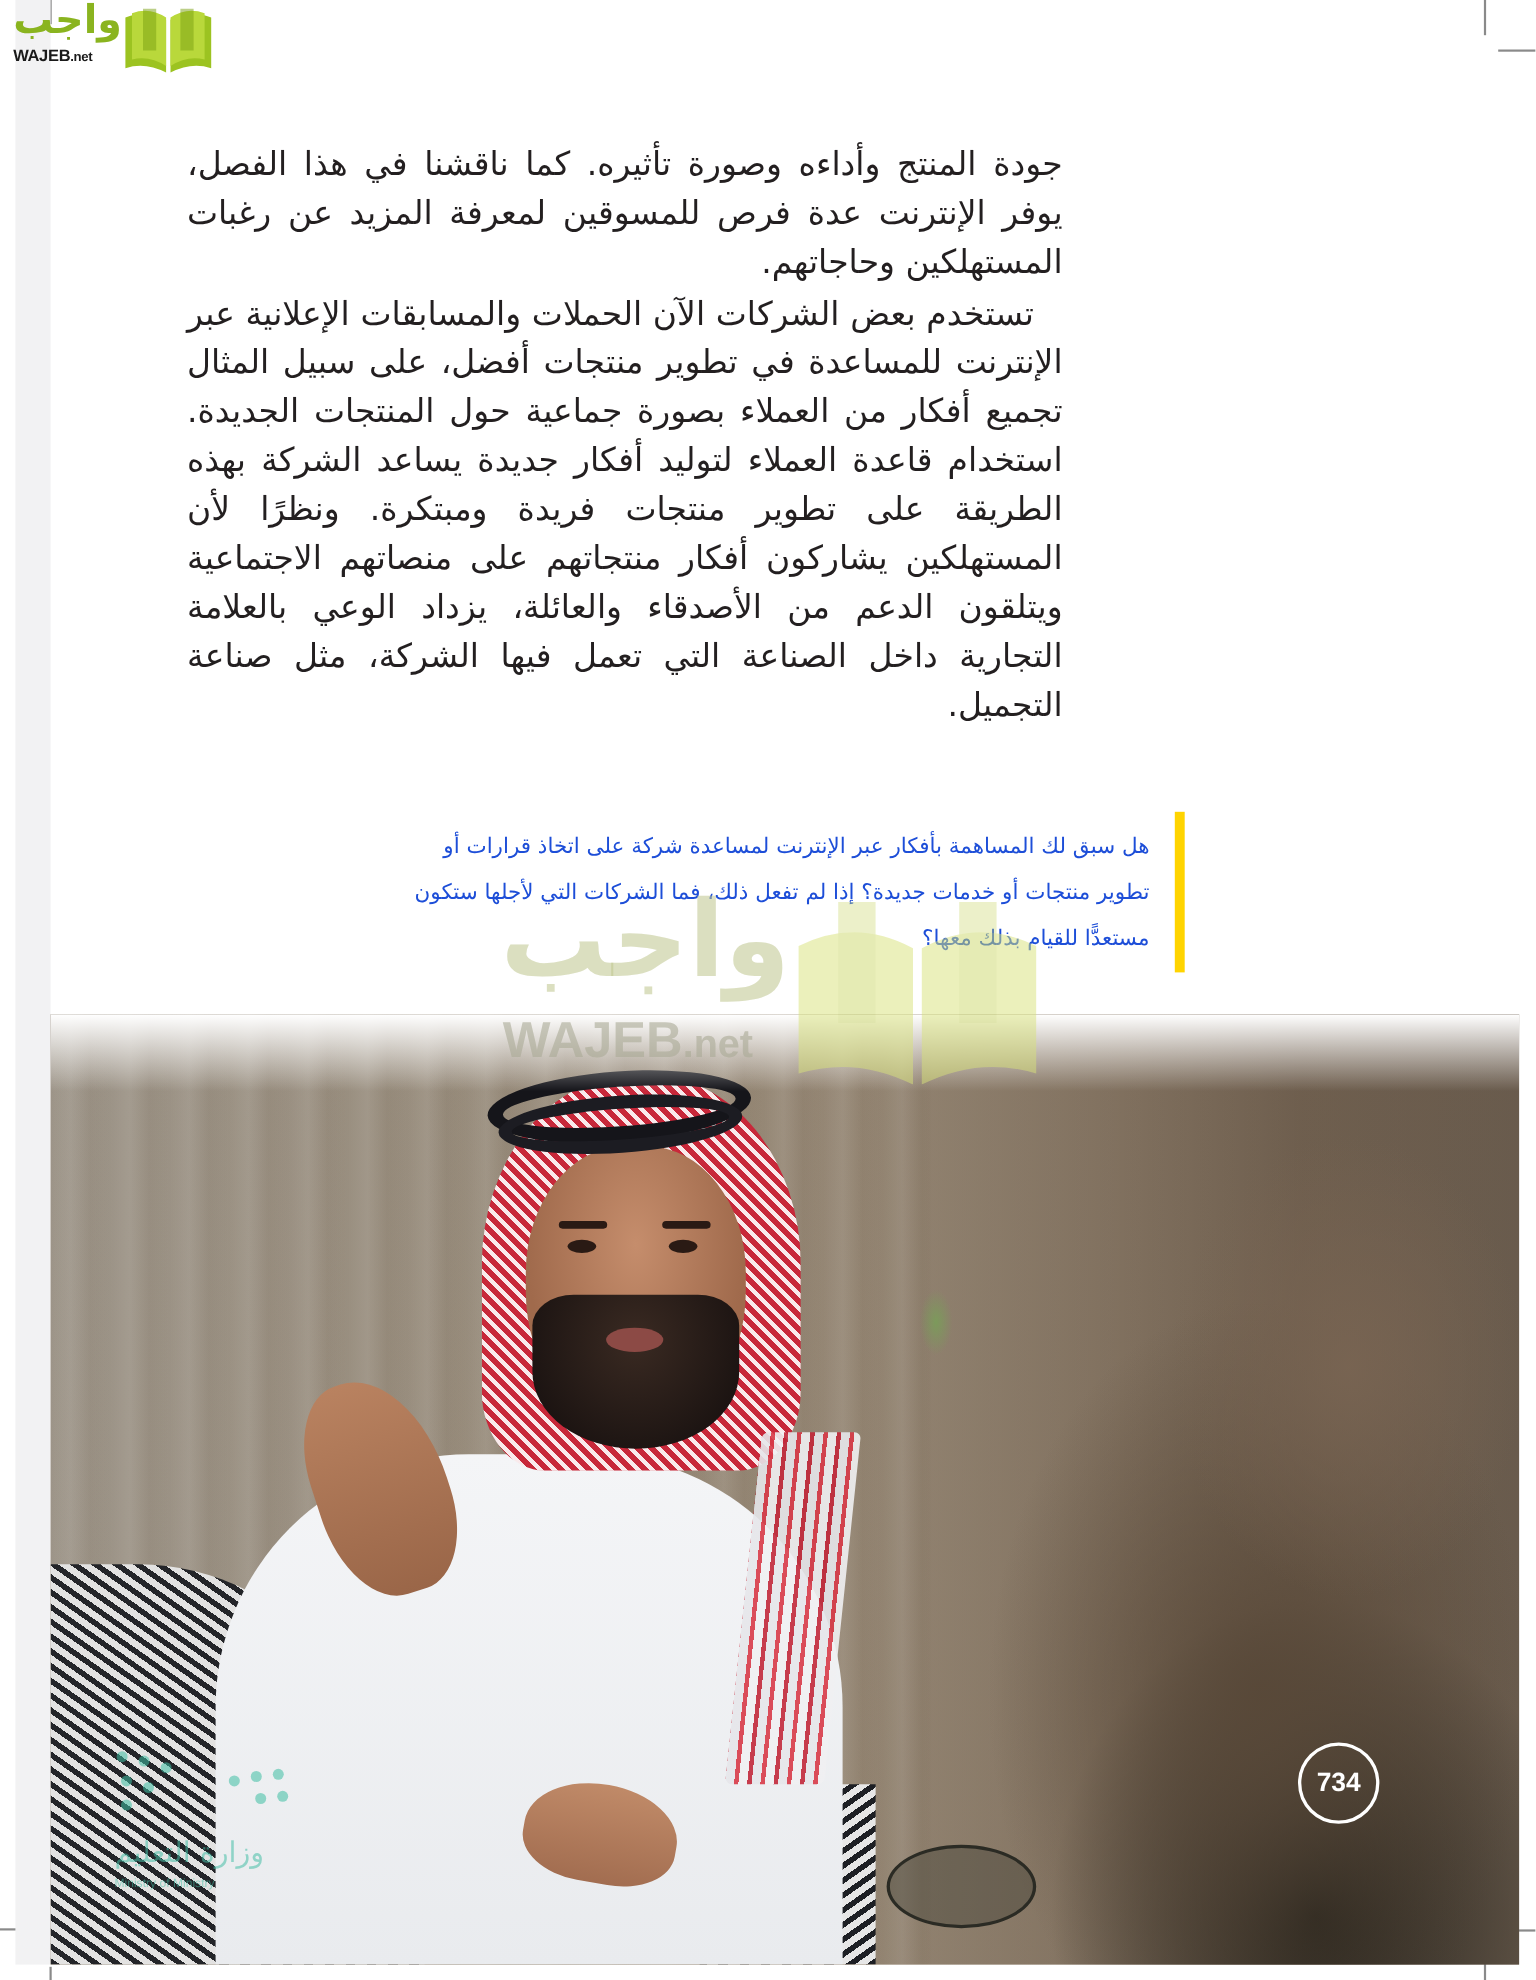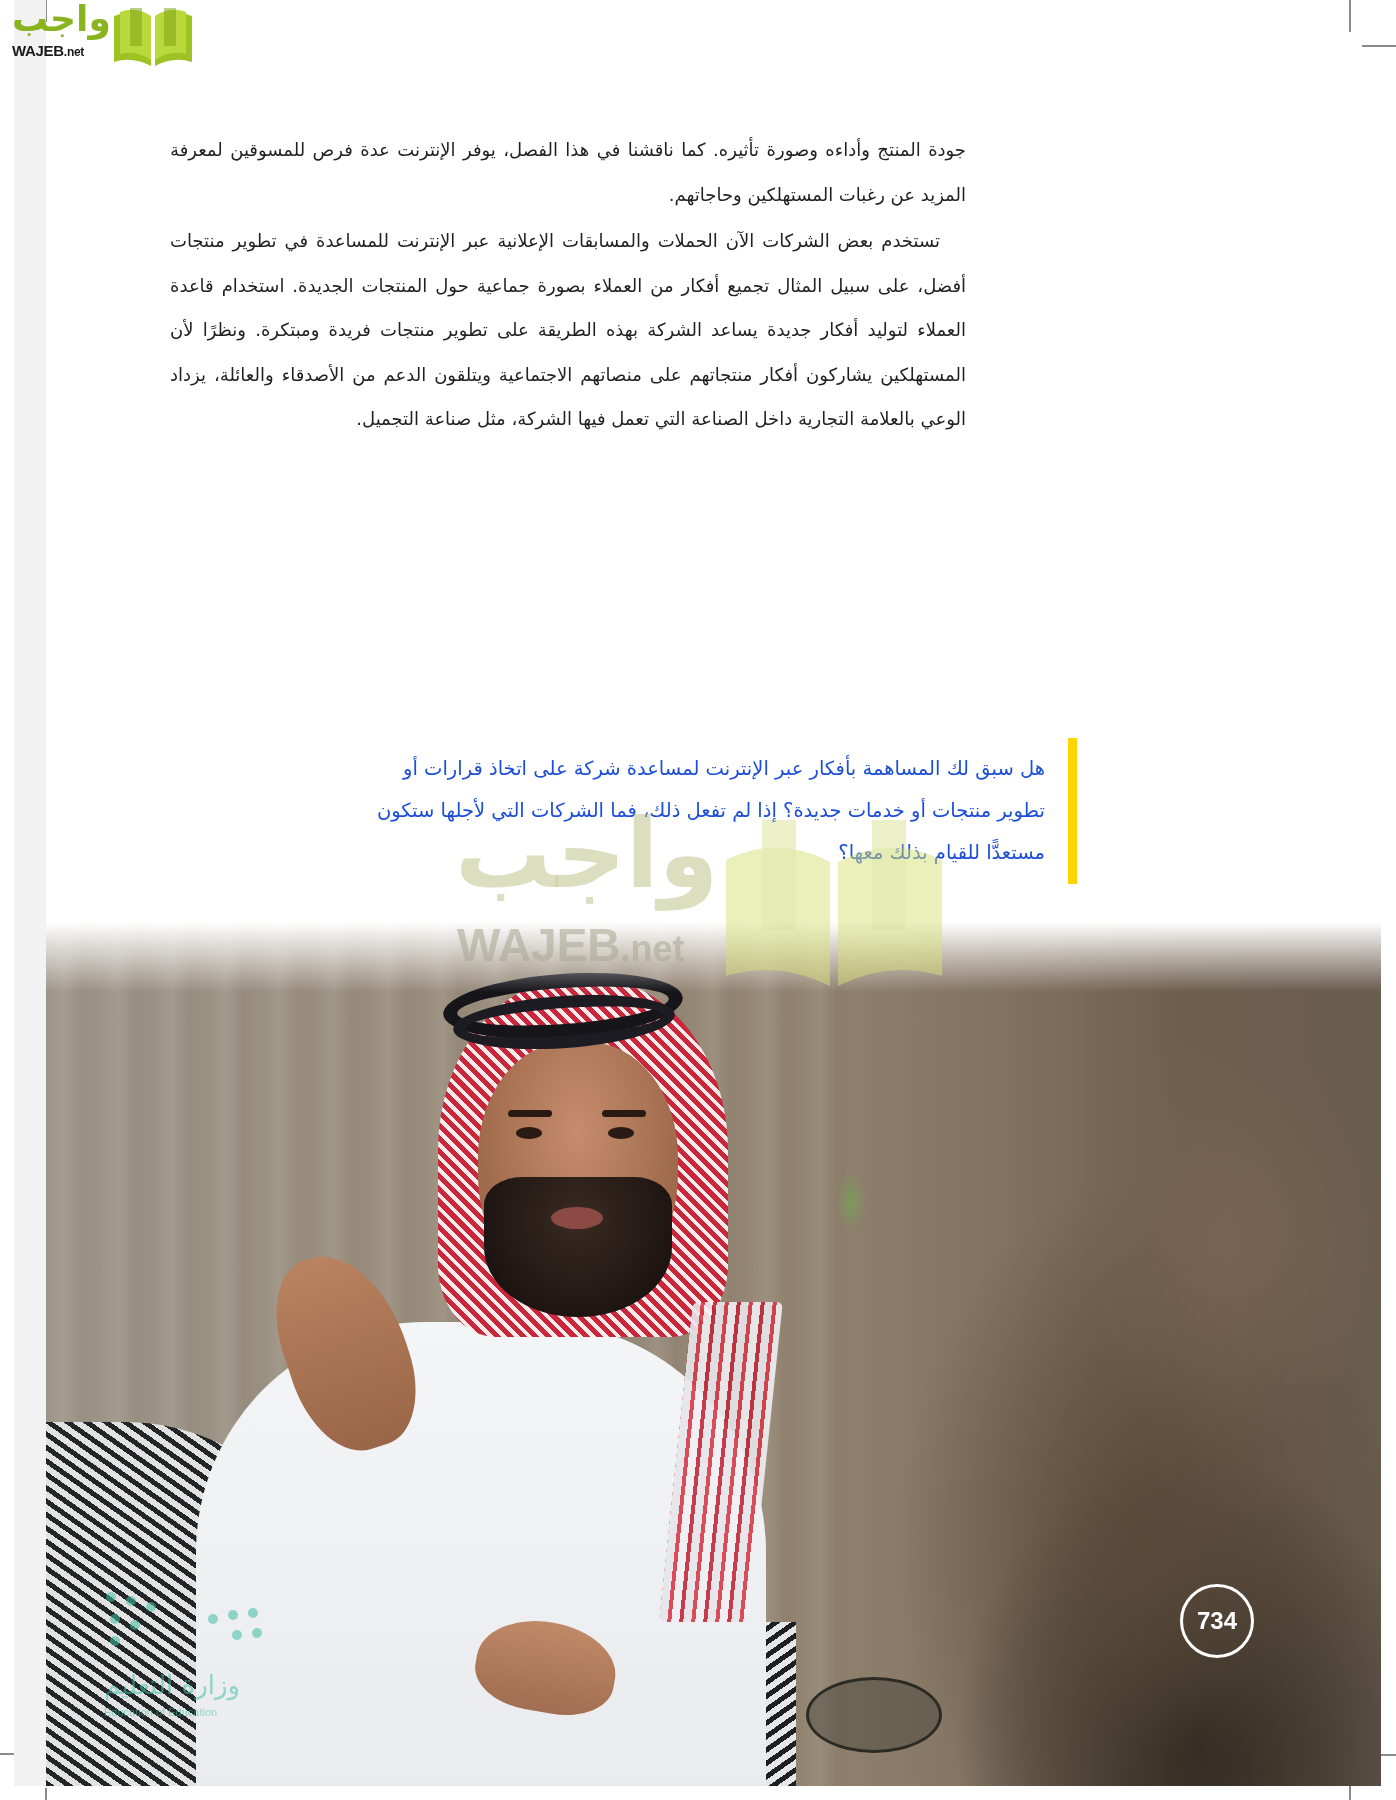--- a/index.html
+++ b/index.html
@@ -21,21 +21,21 @@
   .logo-ar { position:absolute; left:4px; top:-6px; font-size:36px; font-weight:bold; color:#8ab41f; letter-spacing:-1px; direction:rtl; font-family:"DejaVu Sans", sans-serif; }
   .logo-en { position:absolute; left:4px; top:38px; font-size:15px; font-weight:bold; color:#1a1a1a; font-family:"Liberation Sans", sans-serif; letter-spacing:-0.3px; }
   .logo-en small { font-size:12px; }
   .logo-book { position:absolute; left:104px; top:2px; width:82px; height:62px; }
 
   
   .body-text {
     left:170px; top:128px; width:796px;
     direction:rtl; text-align:justify; text-align-last:right;
     font-family:"DejaVu Sans", sans-serif;
-    font-size:18px; line-height:44.5px; color:#231f20;
+    font-size:30px; line-height:44.5px; color:#231f20;
   }
   .body-text p { margin:0; }
   .body-text p.indent { text-indent:26px; margin-top:2px; }
 
   
   .callout-bar { left:1068px; top:738px; width:9px; height:146px; background:#ffd400; }
   .callout-text {
     left:350px; top:748px; width:695px;
     direction:rtl; text-align:right;
     font-family:"DejaVu Sans", sans-serif;
@@ -165,21 +165,21 @@
     <span class="ministry-dot" style="left:70px; top:20px;"></span>
     <span class="ministry-dot" style="left:34px; top:32px;"></span>
     <span class="ministry-dot" style="left:54px; top:38px;"></span>
     <span class="ministry-dot" style="left:34px; top:54px;"></span>
     <span class="ministry-dot" style="left:132px; top:32px;"></span>
     <span class="ministry-dot" style="left:152px; top:28px;"></span>
     <span class="ministry-dot" style="left:172px; top:26px;"></span>
     <span class="ministry-dot" style="left:156px; top:48px;"></span>
     <span class="ministry-dot" style="left:176px; top:46px;"></span>
     <span class="ministry-ar">وزارة التعليم</span>
-    <span class="ministry-en">Education of Education</span>
+    <span class="ministry-en">Ministry of Ministry</span>
   </div>
 </div>
 
 <div class="abs page-number">734</div>
 
 <div class="abs wm-ar">واجب</div>
 <div class="abs wm-en"><span>WAJEB</span><small>.net</small></div>
 <svg class="abs wm-book" viewBox="0 0 224 166">
   <path d="M4 40 Q56 14 108 42 L108 166 Q56 140 4 156 Z" fill="#d8e27a"></path>
   <path d="M220 40 Q168 14 116 42 L116 166 Q168 140 220 156 Z" fill="#d8e27a"></path>

